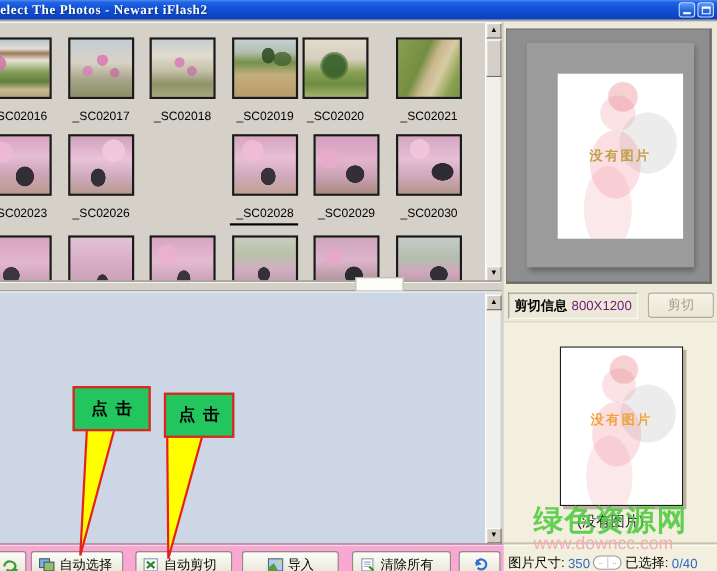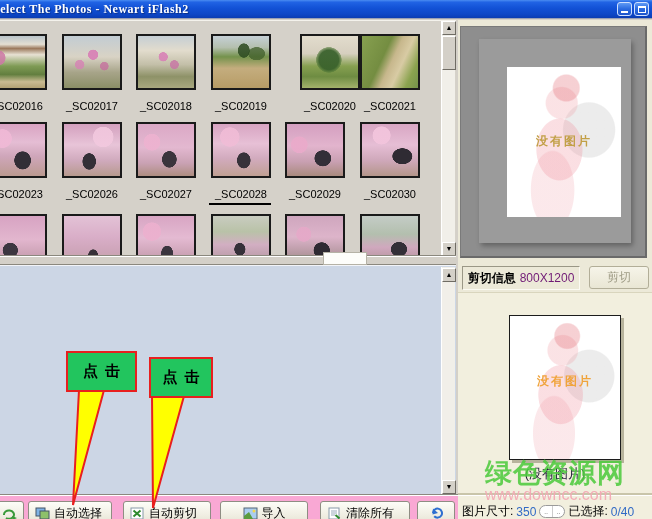--- a/index.html
+++ b/index.html
@@ -161,40 +161,36 @@
       <div class="plabel">_SC02017</div>
     </div>
     <div class="cell" style="left:136px;top:13px">
       <div class="thumb p3"></div>
       <div class="plabel">_SC02018</div>
     </div>
     <div class="cell" style="left:211px;top:13px">
       <div class="thumb p4"></div>
       <div class="plabel">_SC02019</div>
     </div>
-    <div class="cell" style="left:300px;top:13px">
+    <div class="cell" style="left:275px;top:13px">
       <div class="thumb p5"></div>
       <div class="plabel">_SC02020</div>
     </div>
     <div class="cell" style="left:360px;top:13px">
       <div class="thumb p6"></div>
       <div class="plabel">_SC02021</div>
     </div>
 
     <div class="cell" style="left:-13px;top:101px">
       <div class="thumb p7"></div>
       <div class="plabel">_SC02023</div>
     </div>
     <div class="cell" style="left:62px;top:101px">
       <div class="thumb p8"></div>
       <div class="plabel">_SC02026</div>
-    </div>
-    <div class="cell" style="left:136px;top:101px">
-      <div class="thumb p9"></div>
-      <div class="plabel">_SC02027</div>
     </div>
     <div class="cell" style="left:211px;top:101px">
       <div class="thumb p10"></div>
       <div class="plabel">_SC02028</div>
       <div class="sel-underline"></div>
     </div>
     <div class="cell" style="left:285px;top:101px">
       <div class="thumb p11"></div>
       <div class="plabel">_SC02029</div>
     </div>

